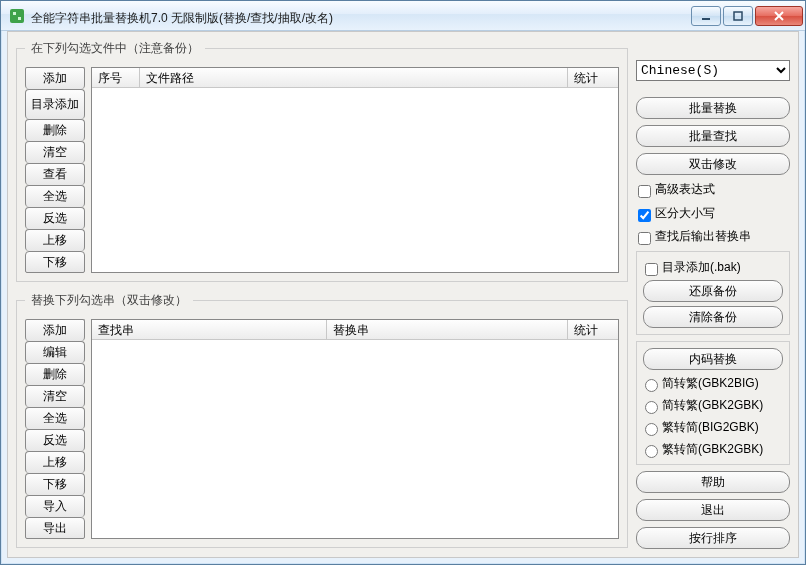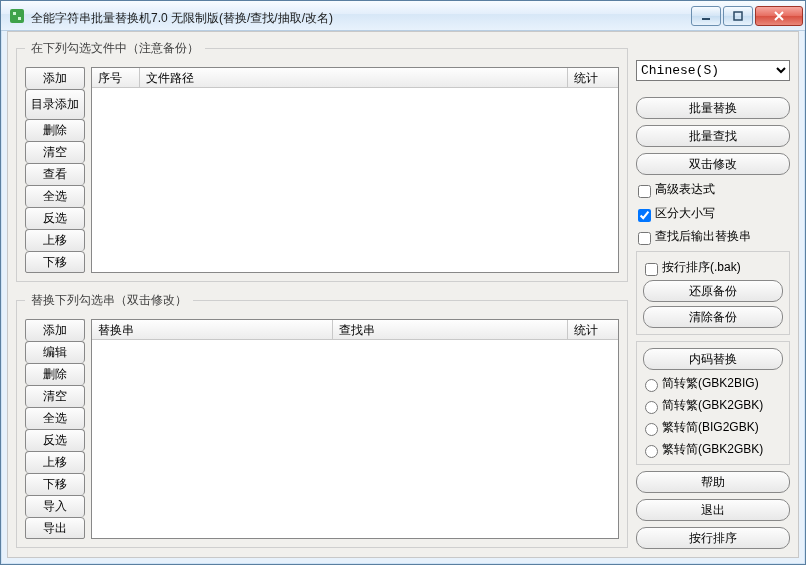--- a/index.html
+++ b/index.html
@@ -231,22 +231,22 @@
             <div class="btn">清空</div>
             <div class="btn">全选</div>
             <div class="btn">反选</div>
             <div class="btn">上移</div>
             <div class="btn">下移</div>
             <div class="btn">导入</div>
             <div class="btn">导出</div>
           </div>
           <div class="listview">
             <div class="lv-header">
+              <div class="lv-col" style="width:235px">查找串</div>
               <div class="lv-col" style="flex:1">替换串</div>
-              <div class="lv-col" style="width:235px">查找串</div>
               <div class="lv-col" style="width:50px;border-right:none">统计</div>
             </div>
             <div class="lv-body"></div>
           </div>
         </div>
       </fieldset>
 
     </div>
 
     <div class="right-col">
@@ -267,21 +267,21 @@
         <span>区分大小写</span>
       </label>
       <label class="check-row">
         <input type="checkbox" style="">
         <span>查找后输出替换串</span>
       </label>
 
       <div class="panel">
         <label class="check-row">
           <input type="checkbox" style="">
-          <span>按行排序(.bak)</span>
+          <span>目录添加(.bak)</span>
         </label>
         <div class="rbtn">还原备份</div>
         <div class="rbtn">清除备份</div>
       </div>
 
       <div class="panel">
         <div class="rbtn">内码替换</div>
         <label class="radio-row">
           <input type="radio" name="enc" style="">
           <span>简转繁(GBK2BIG)</span>

